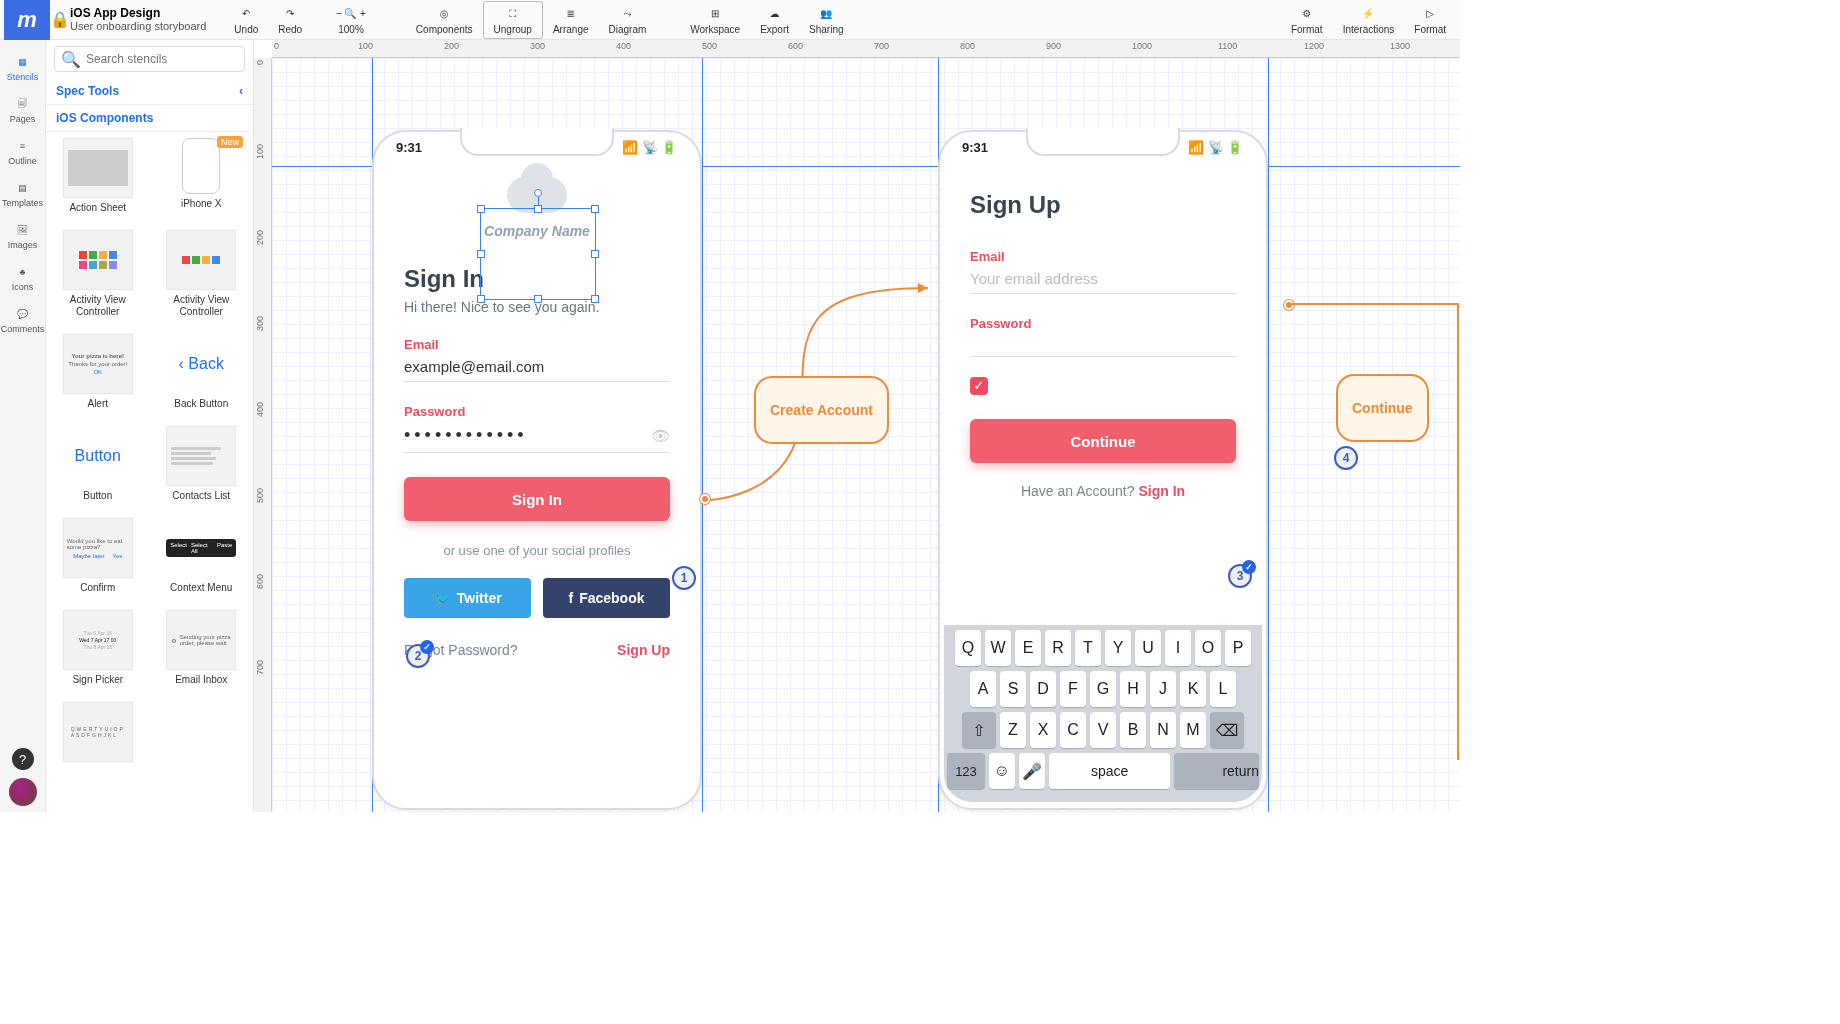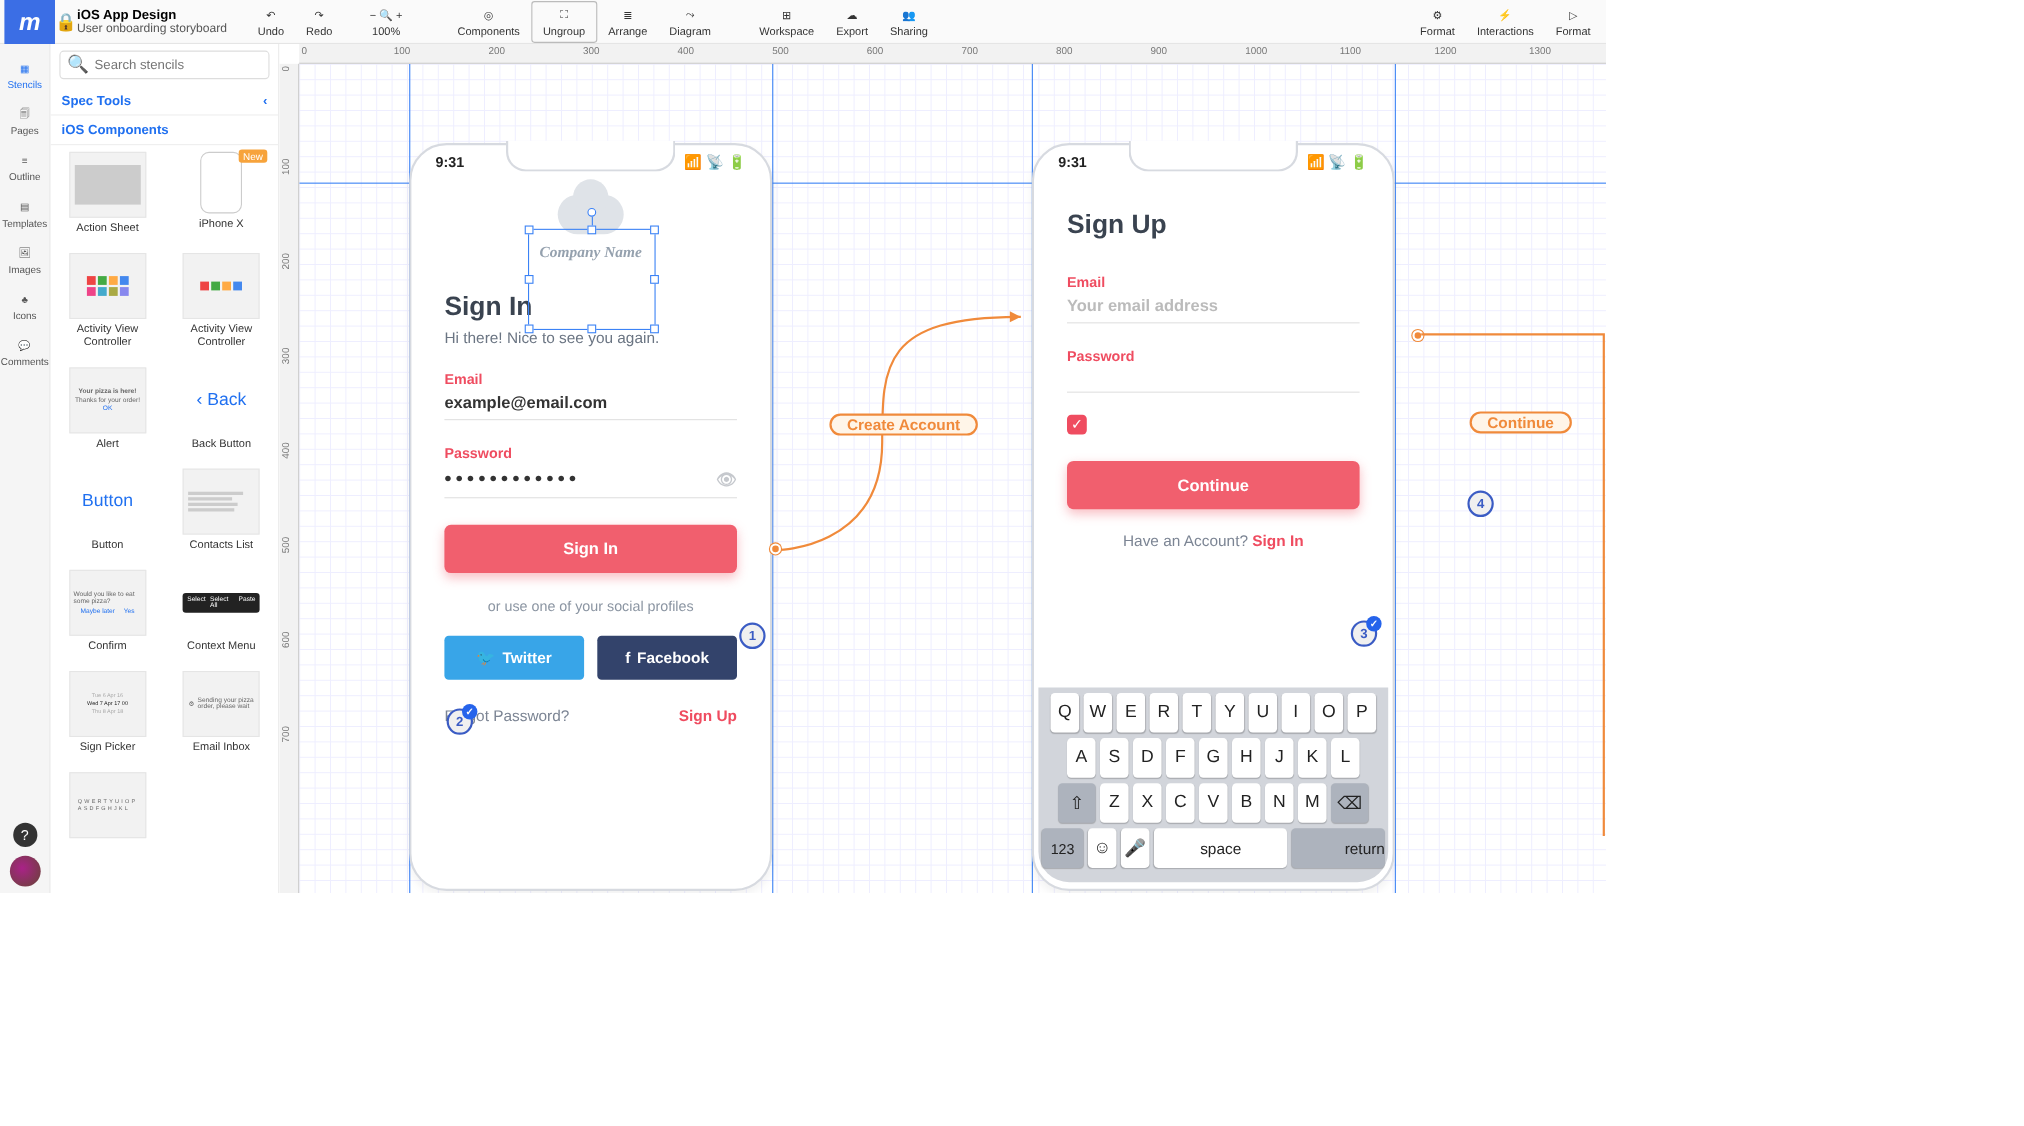--- a/index.html
+++ b/index.html
@@ -66,41 +66,41 @@
 .sel-box .h.lc{top:50%;left:-4px;margin-top:-4px;} .sel-box .h.rc{top:50%;right:-4px;margin-top:-4px;}
 .sel-box .rot{position:absolute; top:-20px; left:50%; margin-left:-4px; width:8px;height:8px; border:1px solid #3b82f6; border-radius:50%; background:#fff;}
 .sel-box .rot::after{content:"";position:absolute;left:3px;top:7px;width:1px;height:9px;background:#3b82f6;}
 
 .cloud { width:60px; height:36px; background:#dfe3e8; border-radius:18px; position:relative; }
 .cloud::before { content:""; position:absolute; width:32px; height:32px; background:#dfe3e8; border-radius:50%; top:-14px; left:14px; }
 
 h2.sign { font-size:24px; font-weight:700; color:#3a4350; margin-top:26px; }
 .subtitle { color:#6b7583; font-size:14px; margin-top:6px; }
 .fld-label { color:#ef4c60; font-size:13px; font-weight:600; margin-top:22px; }
-.fld-val { font-size:15px; color:#333; padding:6px 0; border-bottom:1px solid #e0e0e0;font-weight:bold; }
+.fld-val { font-size:15px; color:#333; padding:6px 0; border-bottom:1px solid #e0e0e0; }
 .placeholder { color:#bbb; }
 .dots { letter-spacing:4px; font-size:18px; color:#333; }
 .btn { border-radius:6px; height:44px; display:flex; align-items:center; justify-content:center; font-size:15px; font-weight:600; margin-top:24px; }
 .btn.pink { background:#f15f6e; color:#fff; box-shadow:0 4px 10px rgba(241,95,110,0.4); }
 .social-row { display:flex; gap:12px; margin-top:20px; }
 .soc { flex:1; height:40px; border-radius:4px; display:flex; align-items:center; justify-content:center; color:#fff; font-size:14px; font-weight:600; gap:6px; }
 .soc.tw{background:#38a5e8;} .soc.fb{background:#33436b;}
 .linkrow { display:flex; justify-content:space-between; margin-top:24px; font-size:14px; }
 .muted{color:#7c8594;} .red{color:#ef4c60; font-weight:600;}
 
 .agree-row { display:flex; gap:8px; align-items:flex-start; margin-top:20px; font-size:14px; color:#4a4a4a; line-height:1.5; }
 .chk { width:18px; height:18px; border-radius:4px; background:#ef4c60; color:#fff; display:flex; align-items:center; justify-content:center; font-size:13px; flex-shrink:0; }
 
 .kbd { position:absolute; left:4px; right:4px; bottom:6px; background:#d2d5db; border-radius:0 0 28px 28px; padding:5px 3px 8px; }
 .kbd-row { display:flex; justify-content:center; gap:4px; margin-bottom:5px; }
 .key { background:#fff; border-radius:4px; height:36px; min-width:26px; display:flex; align-items:center; justify-content:center; font-size:16px; font-weight:500; color:#222; box-shadow:0 1px 1px rgba(0,0,0,0.2); }
 .key.g { background:#adb3bd; color:#222; }
 .key.wide { flex:1; }
 
-.pill { position:absolute; background:#fff5e8; border:2px solid #f08a3b; color:#f08a3b; font-weight:700; font-size:14px; border-radius:18px; padding:0 14px;text-align:center; }
+.pill { position:absolute; background:#fff5e8; border:2px solid #f08a3b; color:#f08a3b; font-weight:700; font-size:14px; border-radius:18px; padding:24px 14px;text-align:center; }
 .flow-path { position:absolute; stroke:#f08a3b; stroke-width:2; fill:none; }
 .flow-dot{ position:absolute; width:10px; height:10px; border-radius:50%; background:#f08a3b; border:2px solid #fff; box-shadow:0 0 0 1px #f08a3b;}
 .comment-badge { position:absolute; width:24px;height:24px;border-radius:50%;background:#f0f0f0;border:2px solid #3b5cc4;color:#3b5cc4;font-size:12px;font-weight:700;display:flex;align-items:center;justify-content:center; }
 .comment-badge .tick{ position:absolute; top:-6px; right:-6px; width:14px;height:14px;border-radius:50%;background:#2563eb;color:#fff;font-size:9px;display:flex;align-items:center;justify-content:center;}
 
 .eye-ic{ color:#c5c8cd; }
 </style>
 </head>
 <body>
 
@@ -371,21 +371,21 @@
       <div class="guide-v" style="left:666px;"></div>
       <div class="guide-v" style="left:996px;"></div>
 
       <div class="phone" style="left:100px; top:72px;">
         <div class="statusbar">
           <span>9:31</span>
           <span class="sig">📶 📡 🔋</span>
         </div>
         <div style="display:flex;flex-direction:column;align-items:center;margin-top:22px;">
           <div class="cloud"></div>
-          <div style="color:#95a1ae;font-style:italic;font-size:14px;margin-top:10px;font-weight:600;font-family:Liberation Serif, serif;">Company Name</div>
+          <div style="color:#95a1ae;font-style:italic;font-size:14px;margin-top:10px;font-weight:600;">Company Name</div>
         </div>
         <div class="body">
           <h2 class="sign">Sign In</h2>
           <div class="subtitle">Hi there! Nice to see you again.</div>
           <div class="fld-label">Email</div>
           <div class="fld-val">example@email.com</div>
           <div class="fld-label">Password</div>
           <div class="fld-val" style="display:flex;justify-content:space-between;align-items:center;">
             <span class="dots">••••••••••••</span>
             <span class="eye-ic">👁</span>

